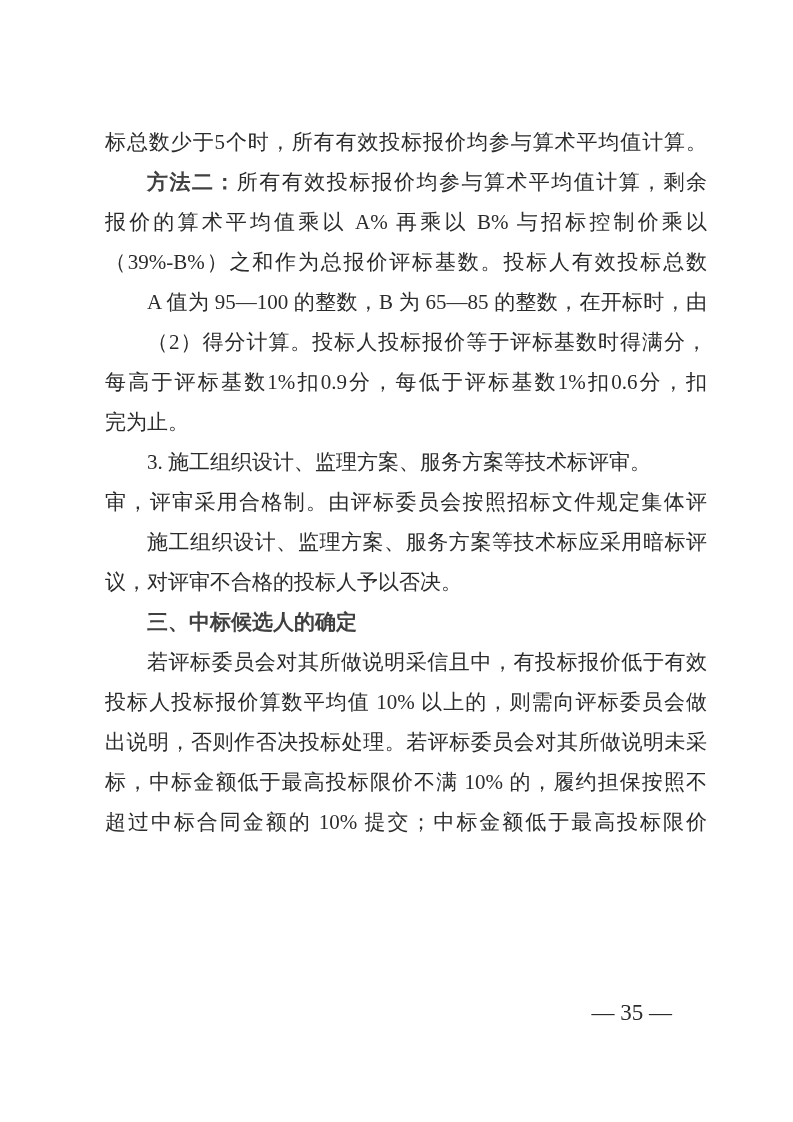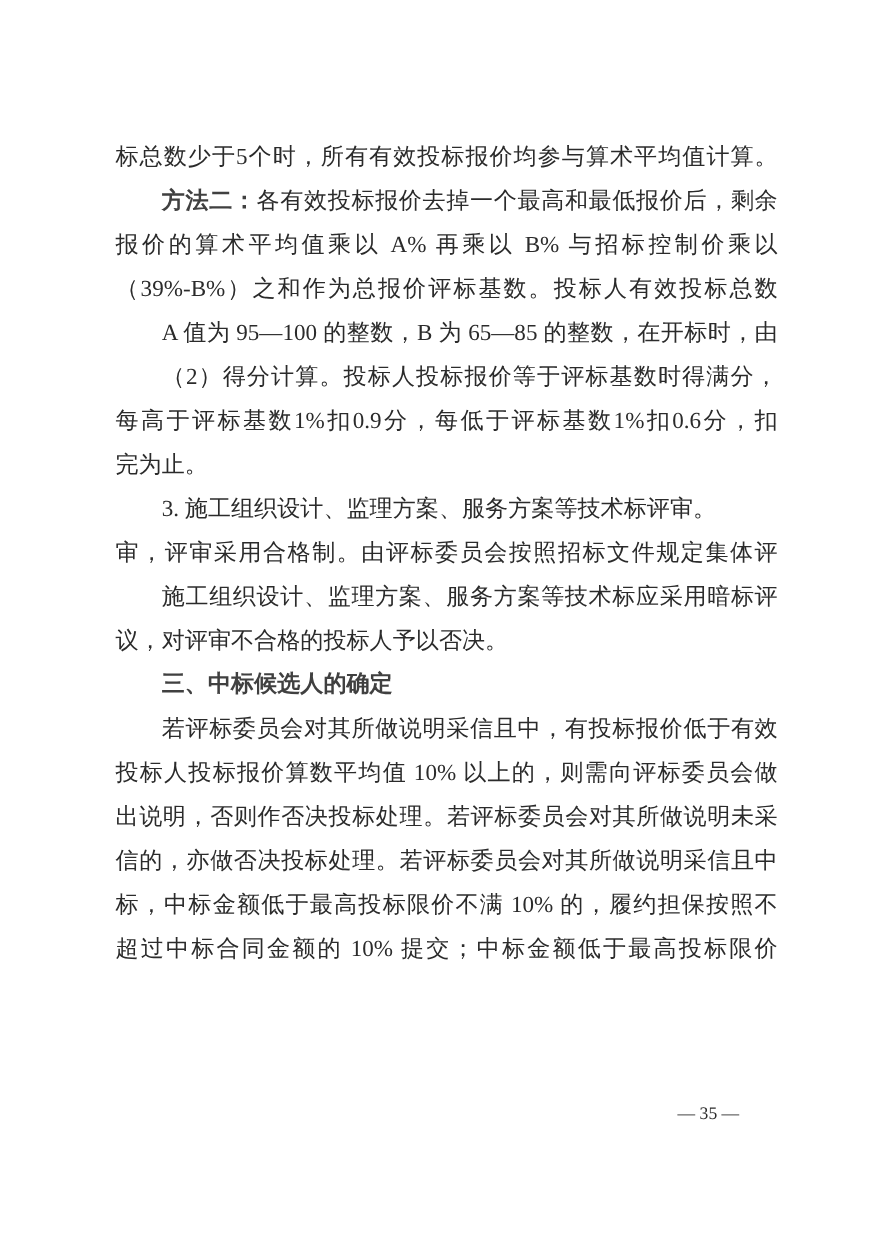--- a/index.html
+++ b/index.html
@@ -42,34 +42,34 @@
     font-family: "Liberation Sans", "DejaVu Sans", sans-serif;
     font-weight: 700;
     color: #404040;
   }
   .pagenum {
     position: absolute;
     right: 121px;
     top: 1000px;
     height: 26px;
     line-height: 26px;
-    font-size: 16px;
+    font-size: 23px;
     color: #2b2b2b;
     font-family: "Liberation Serif", "DejaVu Serif", serif;
   }
 </style>
 </head>
 <body>
 
 <div class="page">
   <div class="textblock">
 
     <div class="line justify">标总数少于5个时，所有有效投标报价均参与算术平均值计算。</div>
 
-    <div class="line indent justify"><span class="hei">方法二：</span><span>各有效投标报价去掉一个最高和最低报价后，剩余</span></div>
+    <div class="line indent justify"><span class="hei">方法二：</span><span>所有有效投标报价均参与算术平均值计算，剩余</span></div>
 
     <div class="line justify">报价的算术平均值乘以 A% 再乘以 B% 与招标控制价乘以</div>
     <div class="line justify">（39%-B%）之和作为总报价评标基数。投标人有效投标总数</div>
 
     <div class="line indent justify">A 值为 95—100 的整数，B 为 65—85 的整数，在开标时，由</div>
 
     <div class="line indent justify">（2）得分计算。投标人投标报价等于评标基数时得满分，</div>
     <div class="line justify">每高于评标基数1%扣0.9分，每低于评标基数1%扣0.6分，扣</div>
     <div class="line">完为止。</div>
 
@@ -77,20 +77,19 @@
 
     <div class="line justify">审，评审采用合格制。由评标委员会按照招标文件规定集体评</div>
     <div class="line indent justify">施工组织设计、监理方案、服务方案等技术标应采用暗标评</div>
     <div class="line">议，对评审不合格的投标人予以否决。</div>
 
     <div class="line indent hei">三、中标候选人的确定</div>
 
     <div class="line indent justify">若评标委员会对其所做说明采信且中，有投标报价低于有效</div>
     <div class="line justify">投标人投标报价算数平均值 10% 以上的，则需向评标委员会做</div>
     <div class="line justify">出说明，否则作否决投标处理。若评标委员会对其所做说明未采</div>
-    <div class="line justify">信的，亦做否决投标处理。若评标委员会对其所做说明采信且中</div>
     <div class="line justify">标，中标金额低于最高投标限价不满 10% 的，履约担保按照不</div>
     <div class="line justify">超过中标合同金额的 10% 提交；中标金额低于最高投标限价</div>
 
   </div>
 
   <div class="pagenum">— 35 —</div>
 </div>
 
 </body></html>

